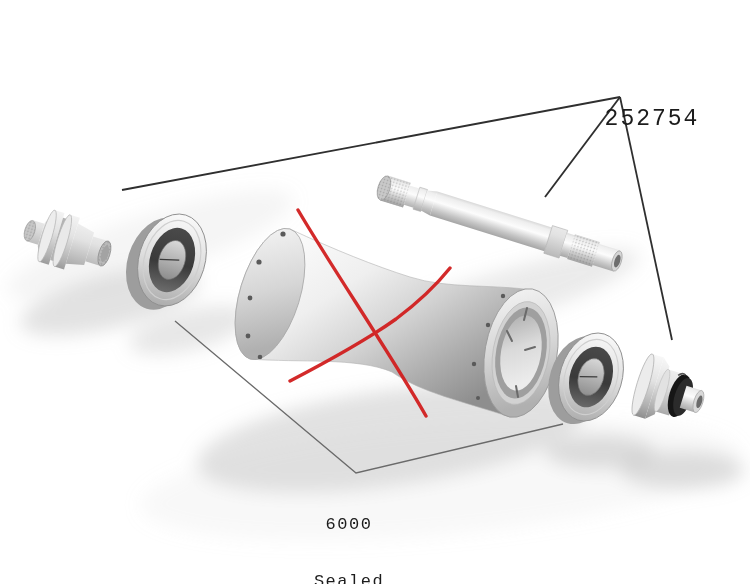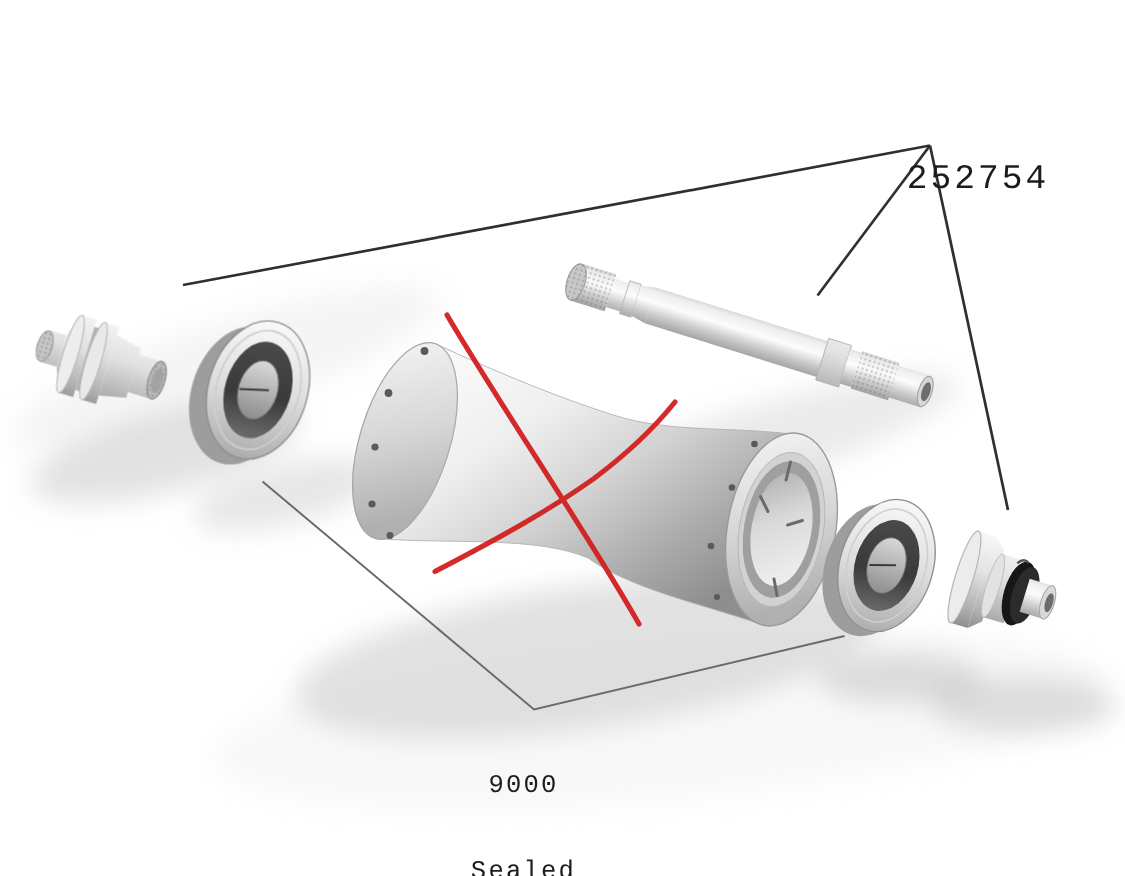--- a/index.html
+++ b/index.html
@@ -195,18 +195,18 @@
 
   <g stroke-width="3.4" stroke-linecap="round" fill="none" opacity="0.95">
     <path d="M 298,210 C 332,268 392,356 426,416" stroke="#d11f1f"></path>
     <path d="M 290,381 C 336,357 368,339 396,319 C 416,304 434,288 450,268" stroke="#d11f1f"></path>
   </g>
 </svg>
 
 <div class="label" id="part-number-label">252754</div>
 
 <div class="label" id="bearing-label">
-  <span>9000</span>
+  <span>6000</span>
   <span>Sealed</span>
   
 </div>
 
 </div>
 
 </body></html>

